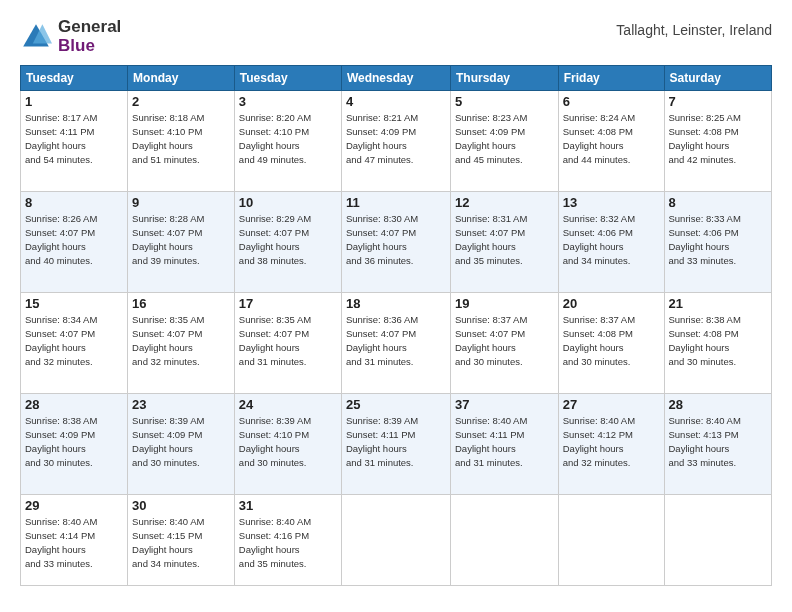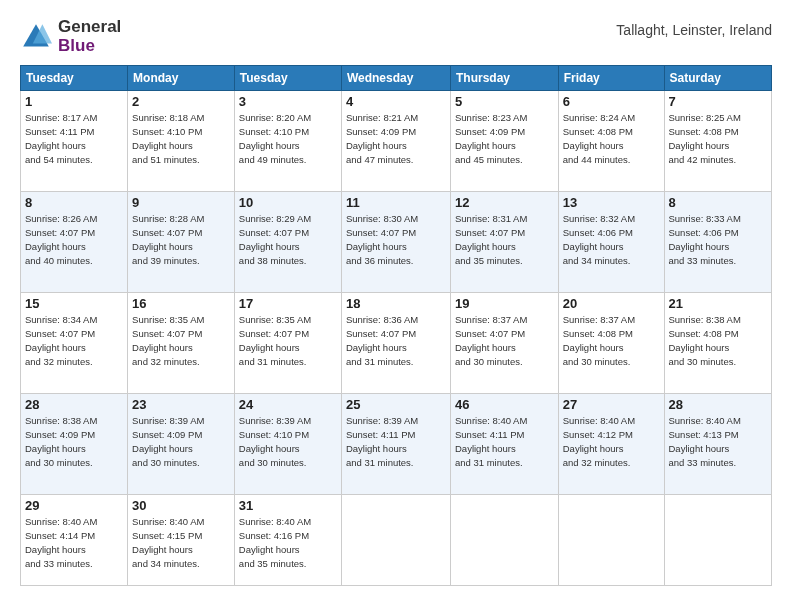--- a/index.html
+++ b/index.html
@@ -164,21 +164,21 @@
           <td><span class="day-num">18</span><span class="day-info">Sunrise: 8:36 AM<br>Sunset: 4:07 PM<br>Daylight hours<br>and 31 minutes.</span></td>
           <td><span class="day-num">19</span><span class="day-info">Sunrise: 8:37 AM<br>Sunset: 4:07 PM<br>Daylight hours<br>and 30 minutes.</span></td>
           <td><span class="day-num">20</span><span class="day-info">Sunrise: 8:37 AM<br>Sunset: 4:08 PM<br>Daylight hours<br>and 30 minutes.</span></td>
           <td><span class="day-num">21</span><span class="day-info">Sunrise: 8:38 AM<br>Sunset: 4:08 PM<br>Daylight hours<br>and 30 minutes.</span></td>
         </tr>
         <tr class="row-alt">
           <td><span class="day-num">28</span><span class="day-info">Sunrise: 8:38 AM<br>Sunset: 4:09 PM<br>Daylight hours<br>and 30 minutes.</span></td>
           <td><span class="day-num">23</span><span class="day-info">Sunrise: 8:39 AM<br>Sunset: 4:09 PM<br>Daylight hours<br>and 30 minutes.</span></td>
           <td><span class="day-num">24</span><span class="day-info">Sunrise: 8:39 AM<br>Sunset: 4:10 PM<br>Daylight hours<br>and 30 minutes.</span></td>
           <td><span class="day-num">25</span><span class="day-info">Sunrise: 8:39 AM<br>Sunset: 4:11 PM<br>Daylight hours<br>and 31 minutes.</span></td>
-          <td><span class="day-num">46</span><span class="day-info">Sunrise: 8:40 AM<br>Sunset: 4:11 PM<br>Daylight hours<br>and 31 minutes.</span></td>
+          <td><span class="day-num">37</span><span class="day-info">Sunrise: 8:40 AM<br>Sunset: 4:11 PM<br>Daylight hours<br>and 31 minutes.</span></td>
           <td><span class="day-num">27</span><span class="day-info">Sunrise: 8:40 AM<br>Sunset: 4:12 PM<br>Daylight hours<br>and 32 minutes.</span></td>
           <td><span class="day-num">28</span><span class="day-info">Sunrise: 8:40 AM<br>Sunset: 4:13 PM<br>Daylight hours<br>and 33 minutes.</span></td>
         </tr>
         <tr>
           <td><span class="day-num">29</span><span class="day-info">Sunrise: 8:40 AM<br>Sunset: 4:14 PM<br>Daylight hours<br>and 33 minutes.</span></td>
           <td><span class="day-num">30</span><span class="day-info">Sunrise: 8:40 AM<br>Sunset: 4:15 PM<br>Daylight hours<br>and 34 minutes.</span></td>
           <td><span class="day-num">31</span><span class="day-info">Sunrise: 8:40 AM<br>Sunset: 4:16 PM<br>Daylight hours<br>and 35 minutes.</span></td>
           <td class="empty-cell"></td>
           <td class="empty-cell"></td>
           <td class="empty-cell"></td>

